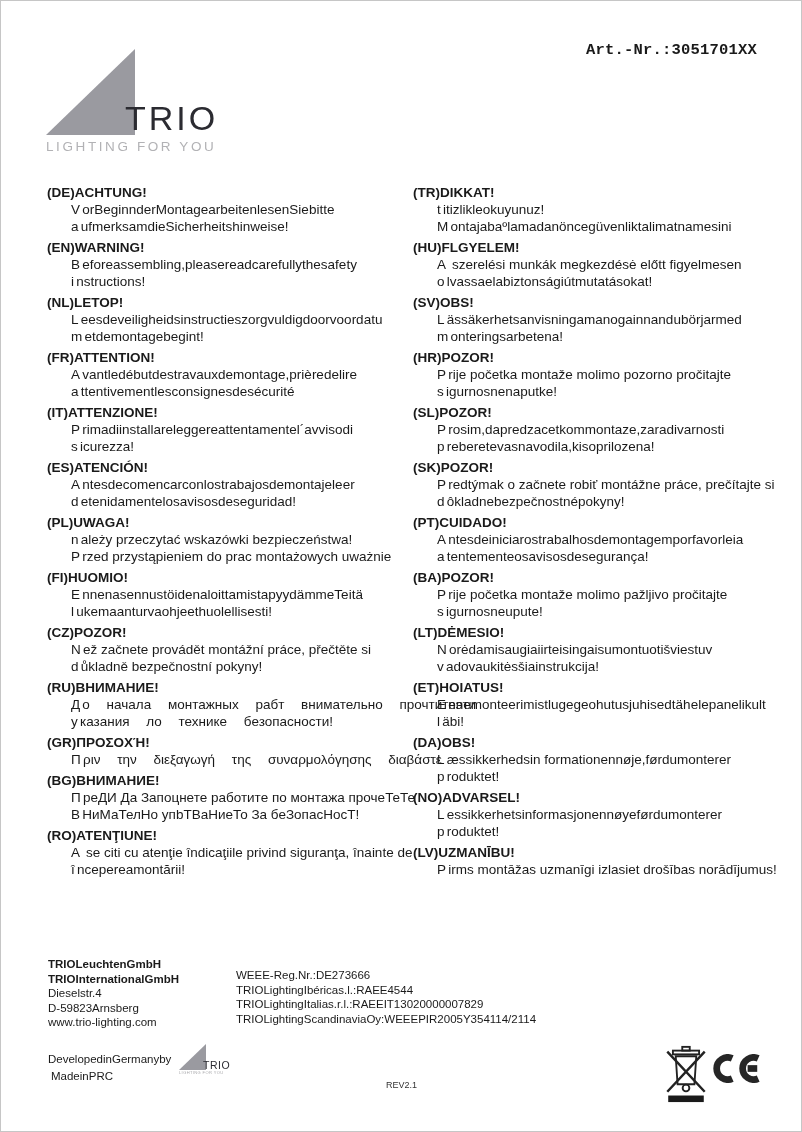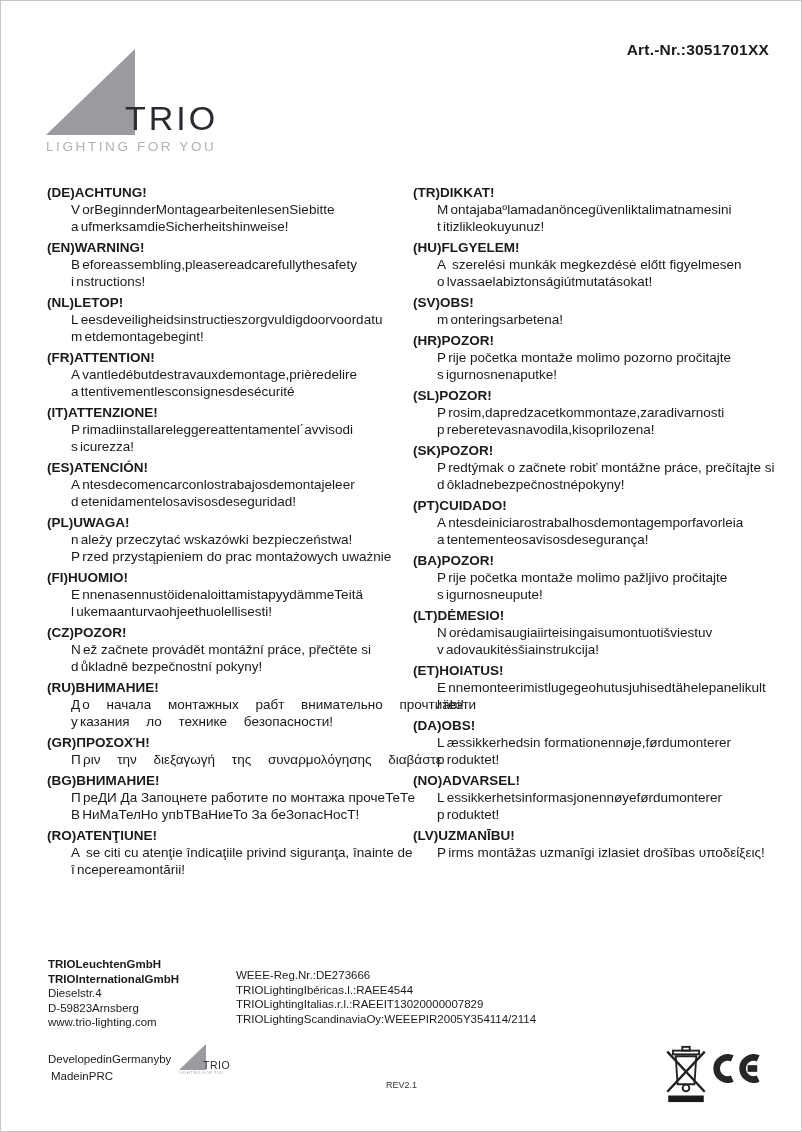--- a/index.html
+++ b/index.html
@@ -8,22 +8,22 @@
     background:#ffffff;
     font-family:"Liberation Sans", sans-serif;
     color:#1a1a1a;
     position:relative;
     border:1px solid #c6c6c6;
     box-sizing:border-box;
     overflow:hidden;
   }
   
   .artnr{
-    position:absolute;top:40px;right:32px;
-    font-weight:bold;font-size:15.5px;letter-spacing:.2px;
+    position:absolute;top:40px;right:44px;
+    font-weight:bold;font-size:15.5px;letter-spacing:.2px;font-family:Liberation Mono, monospace;
   }
   .logo{position:absolute;top:48px;left:45px;width:290px;height:112px;}
   .logo-triangle{
     position:absolute;left:0;top:0;width:89px;height:86px;
     background:#9a9aa0;
     -webkit-clip-path:polygon(100% 0,100% 100%,0 100%);
     clip-path:polygon(100% 0,100% 100%,0 100%);
   }
   .logo-word{
     position:absolute;left:79px;top:52px;
@@ -176,36 +176,37 @@
     <div class="wlines">
         <div class="wline">A se citi cu atenţie îndicaţiile privind siguranţa, înainte de</div>
         <div class="wline">începereamontării!</div>
       </div>
   </div>
 </div>
 <div class="col col-right" id="col-right">
   <div class="wblock">
     <div class="whead">(TR)DIKKAT!</div>
     <div class="wlines">
+        <div class="wline">titizlikleokuyunuz!</div>
         <div class="wline">Montajabaºlamadanöncegüvenliktalimatnamesini</div>
-        <div class="wline">titizlikleokuyunuz!</div>
       </div>
   </div>
 
   <div class="wblock">
     <div class="whead">(HU)FLGYELEM!</div>
     <div class="wlines">
         <div class="wline">A szerelési munkák megkezdésė előtt figyelmesen</div>
         <div class="wline">olvassaelabiztonságiútmutatásokat!</div>
       </div>
   </div>
 
   <div class="wblock">
     <div class="whead">(SV)OBS!</div>
     <div class="wlines">
+        <div class="wline">Lässäkerhetsanvisningamanogainnandubörjarmed</div>
         <div class="wline">monteringsarbetena!</div>
       </div>
   </div>
 
   <div class="wblock">
     <div class="whead">(HR)POZOR!</div>
     <div class="wlines">
         <div class="wline">Prije početka montaže molimo pozorno pročitajte</div>
         <div class="wline">sigurnosnenaputke!</div>
       </div>
@@ -271,21 +272,21 @@
     <div class="whead">(NO)ADVARSEL!</div>
     <div class="wlines">
         <div class="wline">Lessikkerhetsinformasjonennøyeførdumonterer</div>
         <div class="wline">produktet!</div>
       </div>
   </div>
 
   <div class="wblock">
     <div class="whead">(LV)UZMANĪBU!</div>
     <div class="wlines">
-        <div class="wline">Pirms montāžas uzmanīgi izlasiet drošības υποδείξεις!</div>
+        <div class="wline">Pirms montāžas uzmanīgi izlasiet drošības norādījumus!</div>
       </div>
   </div>
 </div>
 
 <div class="footer">
   <div class="company">
     <div class="bold">TRIOLeuchtenGmbH</div>
     <div class="bold">TRIOInternationalGmbH</div>
     <div>Dieselstr.4</div>
     <div>D-59823Arnsberg</div>

